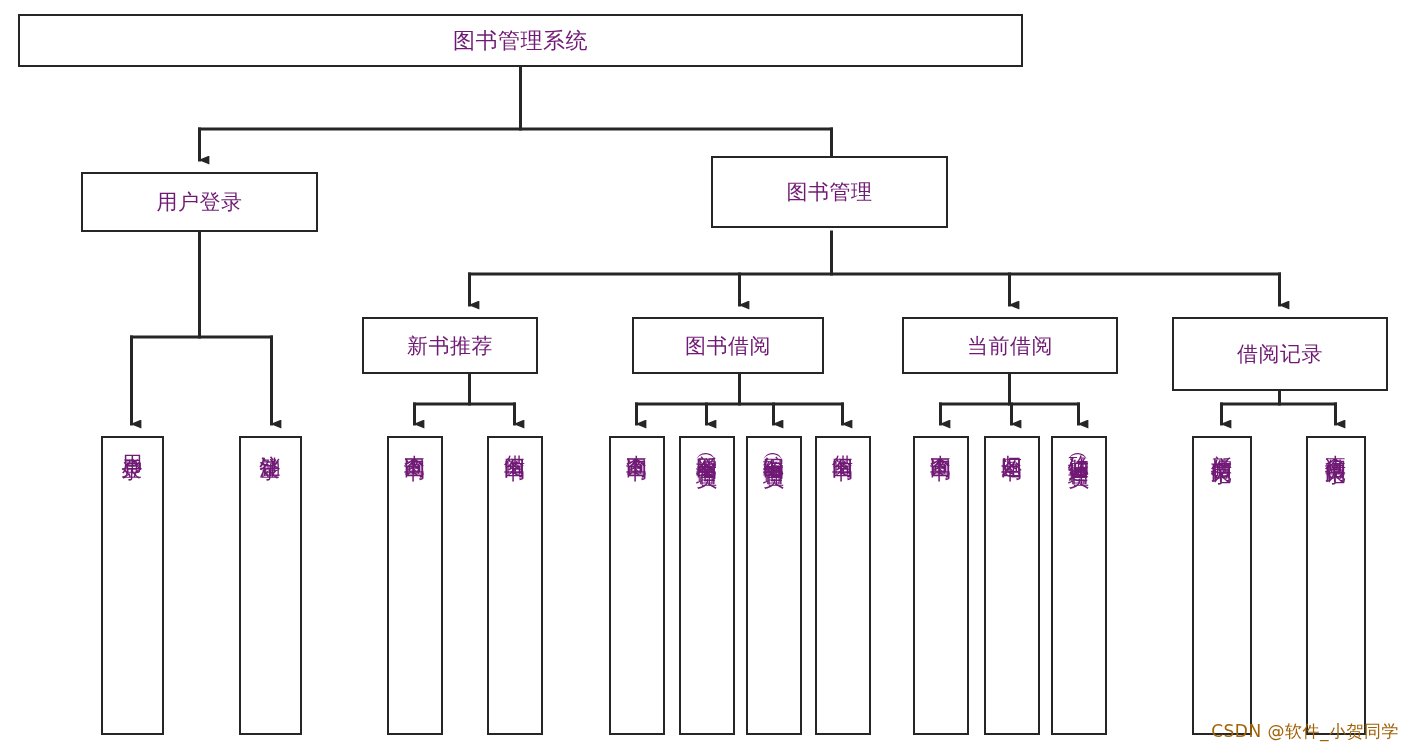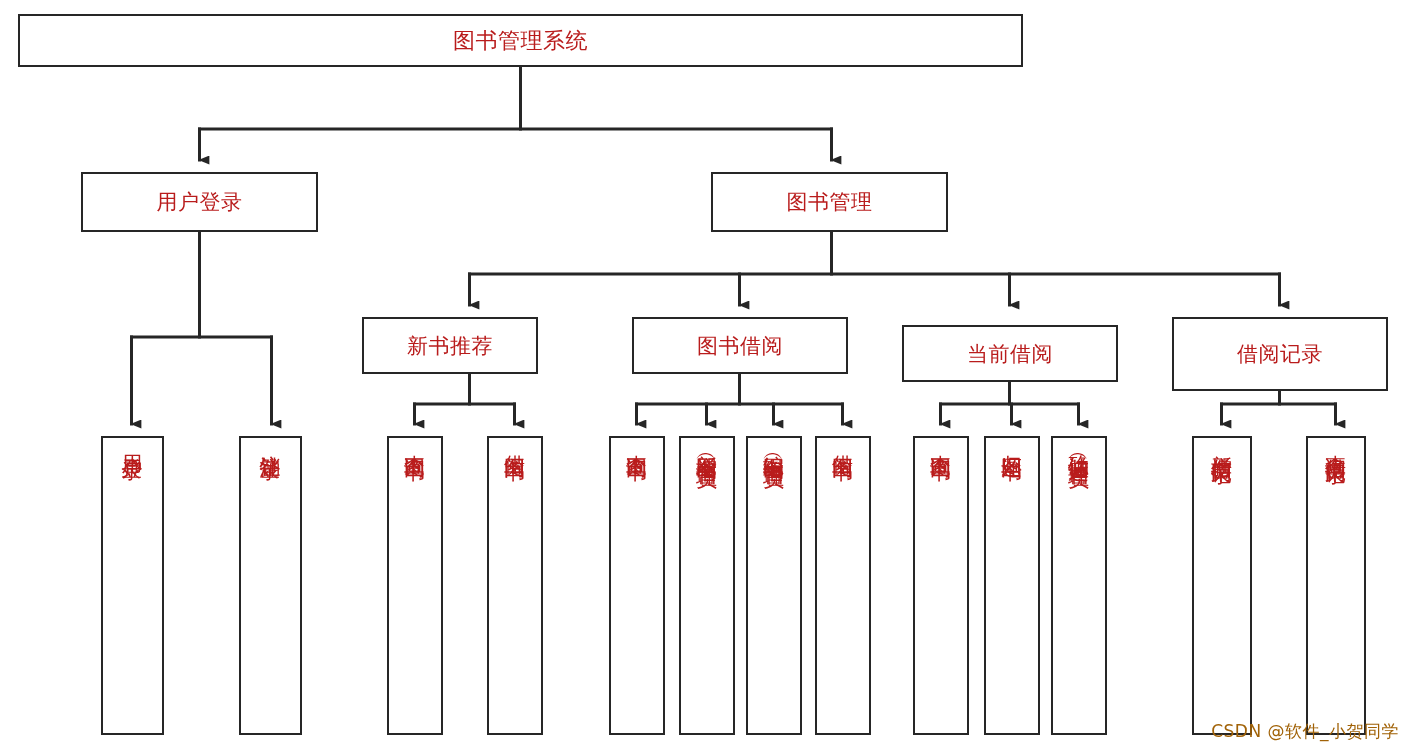--- a/index.html
+++ b/index.html
@@ -26,21 +26,21 @@
     pointer-events: none;
   }
   .node {
     position: absolute;
     box-sizing: border-box;
     border: 2.5px solid #262626;
     background: #ffffff;
     display: flex;
     align-items: center;
     justify-content: center;
-    color: #b91c1c;
+    color: #701a75;
     text-align: center;
   }
   .node-label {
     display: block;
     line-height: 1.32;
     letter-spacing: 0.5px;
   }
   .h-node .node-label {
     font-size: 21px;
   }
@@ -125,31 +125,31 @@
     </g>
   </svg>
 
   <div class="node h-node root" style="left: 18px; top: 14px; width: 1005px; height: 53px;">
     <span class="node-label">图书管理系统</span>
   </div>
 
   <div class="node h-node" style="left: 81px; top: 172px; width: 237px; height: 60px;">
     <span class="node-label">用户登录</span>
   </div>
-  <div class="node h-node" style="left: 711px; top: 172px; width: 237px; height: 60px;">
+  <div class="node h-node" style="left: 711px; top: 156px; width: 237px; height: 72px;">
     <span class="node-label">图书管理</span>
   </div>
 
   <div class="node h-node" style="left: 362px; top: 317px; width: 176px; height: 57px;">
     <span class="node-label">新书推荐</span>
   </div>
-  <div class="node h-node" style="left: 632px; top: 317px; width: 216px; height: 57px;">
+  <div class="node h-node" style="left: 632px; top: 317px; width: 192px; height: 57px;">
     <span class="node-label">图书借阅</span>
   </div>
-  <div class="node h-node" style="left: 902px; top: 317px; width: 216px; height: 57px; margin-top: 8px;">
+  <div class="node h-node" style="left: 902px; top: 317px; width: 216px; height: 57px;">
     <span class="node-label">当前借阅</span>
   </div>
   <div class="node h-node" style="left: 1172px; top: 317px; width: 216px; height: 74px;">
     <span class="node-label">借阅记录</span>
   </div>
 
   <div class="node v-node" style="left: 101px; top: 436px; width: 63px; height: 299px;">
     <span class="node-label">用户登录</span>
   </div>
   <div class="node v-node" style="left: 239px; top: 436px; width: 63px; height: 299px;">

